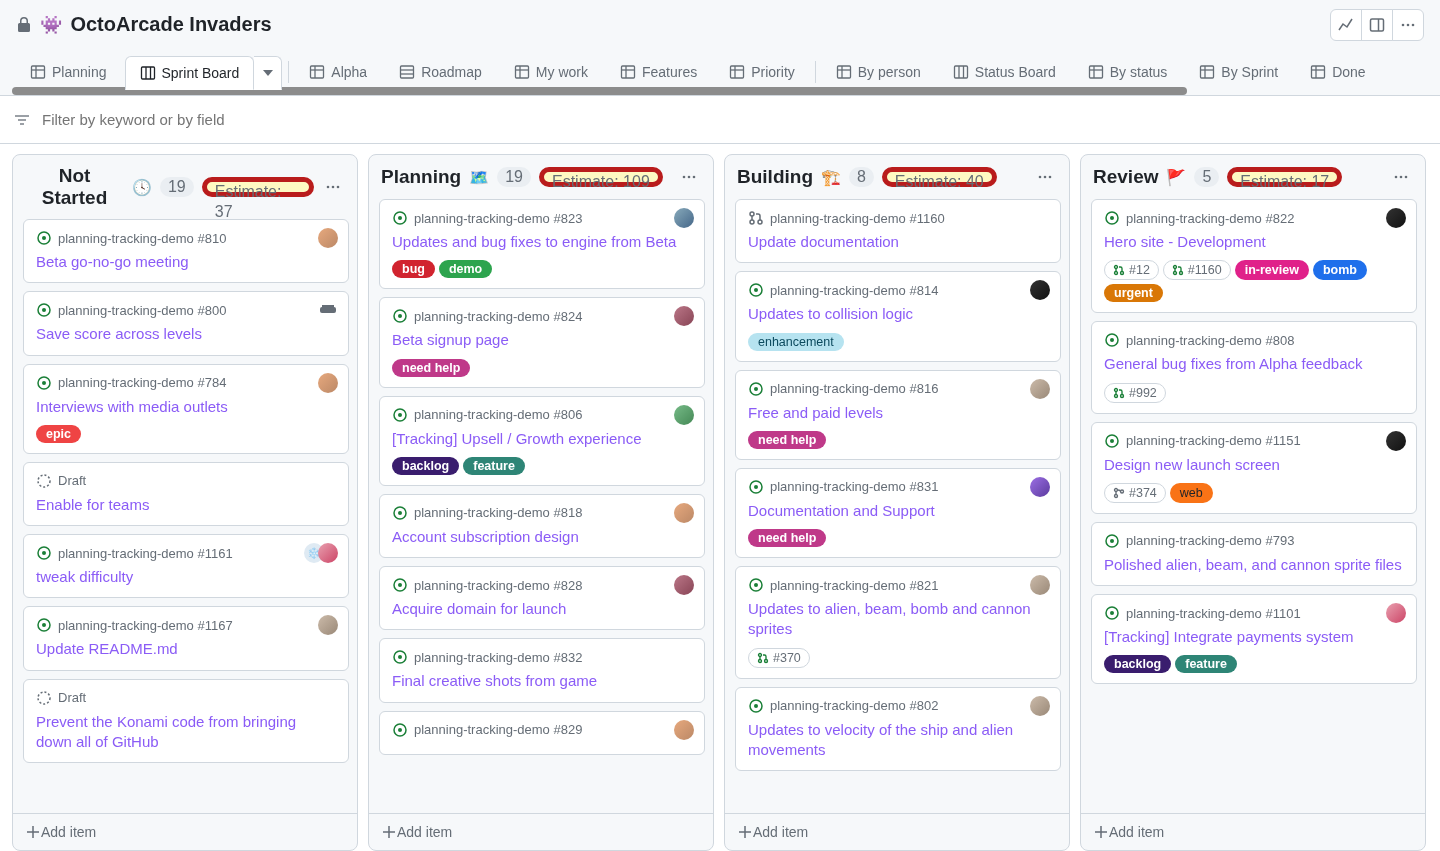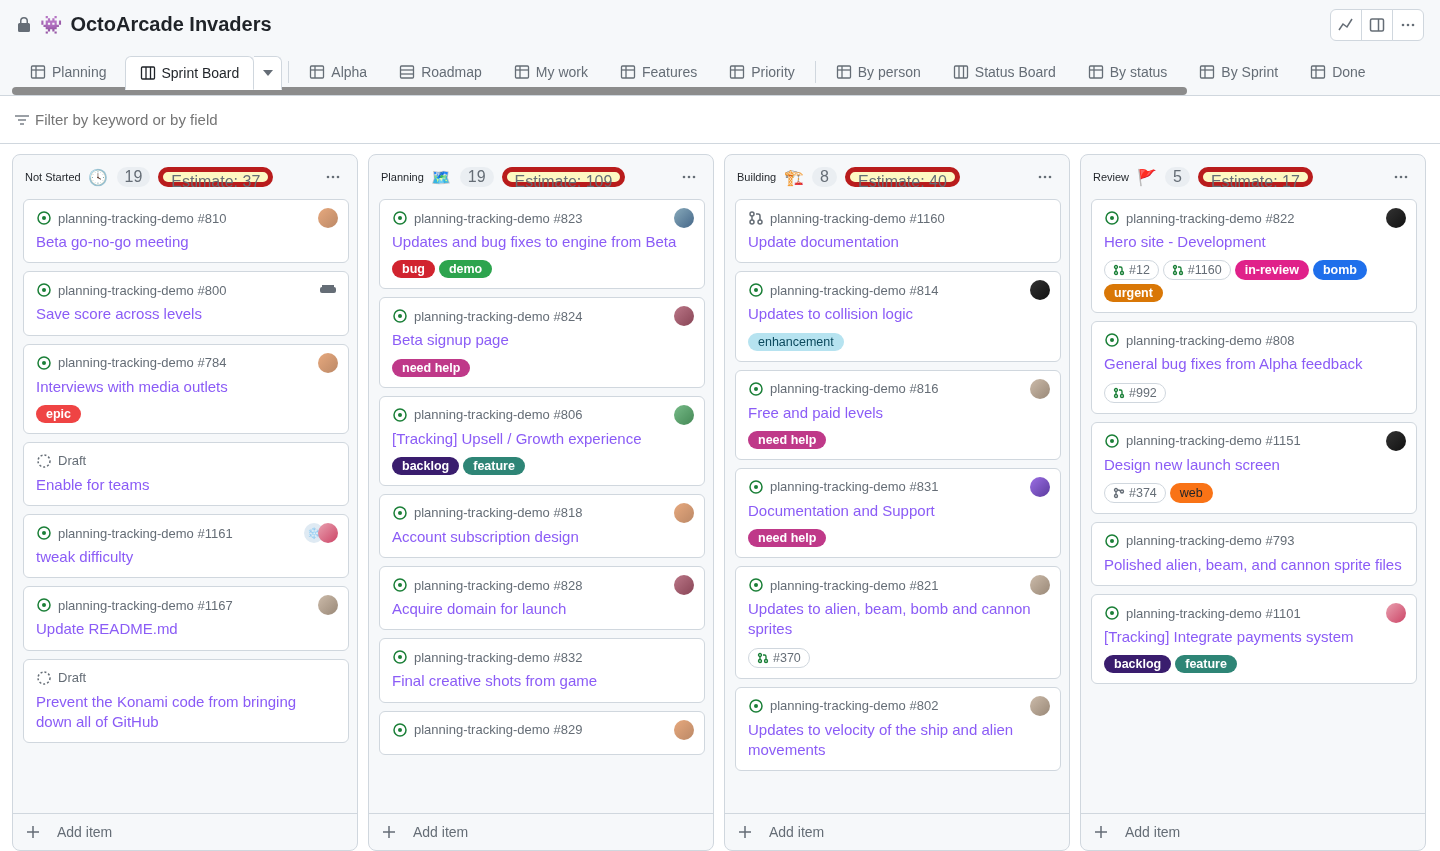--- a/index.html
+++ b/index.html
@@ -97,21 +97,21 @@
     width: 83%;
   }
 
   
   .filter {
     height: 48px;
     display: flex; align-items: center;
     padding: 0 12px;
     background: #fff;
     border-bottom: 1px solid #d0d7de;
-    gap: 1px;
+    gap: 8px;
   }
   .filter-ic { width: 20px; height: 20px; color: #656d76; display:flex; align-items:center; justify-content:center; }
   .filter-input {
     flex: 1; border: none; outline: none;
     font-size: 15px; color: #656d76; background: transparent;
   }
 
   
   .board {
     display: flex;
@@ -128,21 +128,21 @@
     border: 1px solid #d0d7de;
     border-radius: 8px;
     display: flex;
     flex-direction: column;
   }
   .col-head {
     display: flex; align-items: center;
     padding: 10px 12px;
     gap: 8px;
   }
-  .col-title { font-weight: 400; font-size: 11px; text-align: center; }
+  .col-title { font-weight: 700; font-size: 19px; text-align: center; }
   .col-emoji { font-size: 16px; }
   .pill {
     background: #eaeef2;
     color: #656d76;
     border-radius: 999px;
     padding: 0 8px;
     font-size: 16px;
     height: 20px; line-height: 20px;
   }
   .pill.outline { background: #fef9c3; border: 5px solid #b91c1c; }
@@ -195,21 +195,21 @@
   .lbl.task       { background: #1f6feb; }
   .lbl.urgent     { background: #d97706; }
   .lbl.web        { background: #f97316; color: #1f2328; font-weight:500;border-radius:10px; }
   .lbl.pr         { background: #fff; border: 1px solid #d0d7de; color: #656d76; font-weight:500; padding: 2px 8px; }
   .lbl.pr .pr-ic { width: 12px; height: 12px; }
 
   .add-item {
     border-top: 1px solid #d0d7de;
     padding: 10px 12px;
     color: #656d76;
-    display: flex; align-items: center; gap: 16px;
+    display: flex; align-items: center; gap: 0;
     cursor: pointer;
   }
 
   
   svg { display: block; }
   .ic-open { color: #1a7f37; }
   .ic-draft{ color: #656d76; }
   .avatar-bg1 { background: linear-gradient(135deg,#e7a97e,#b86); }
   .avatar-bg2 { background: linear-gradient(135deg,#8ab,#468); }
   .avatar-bg3 { background: linear-gradient(135deg,#b78,#845); }

